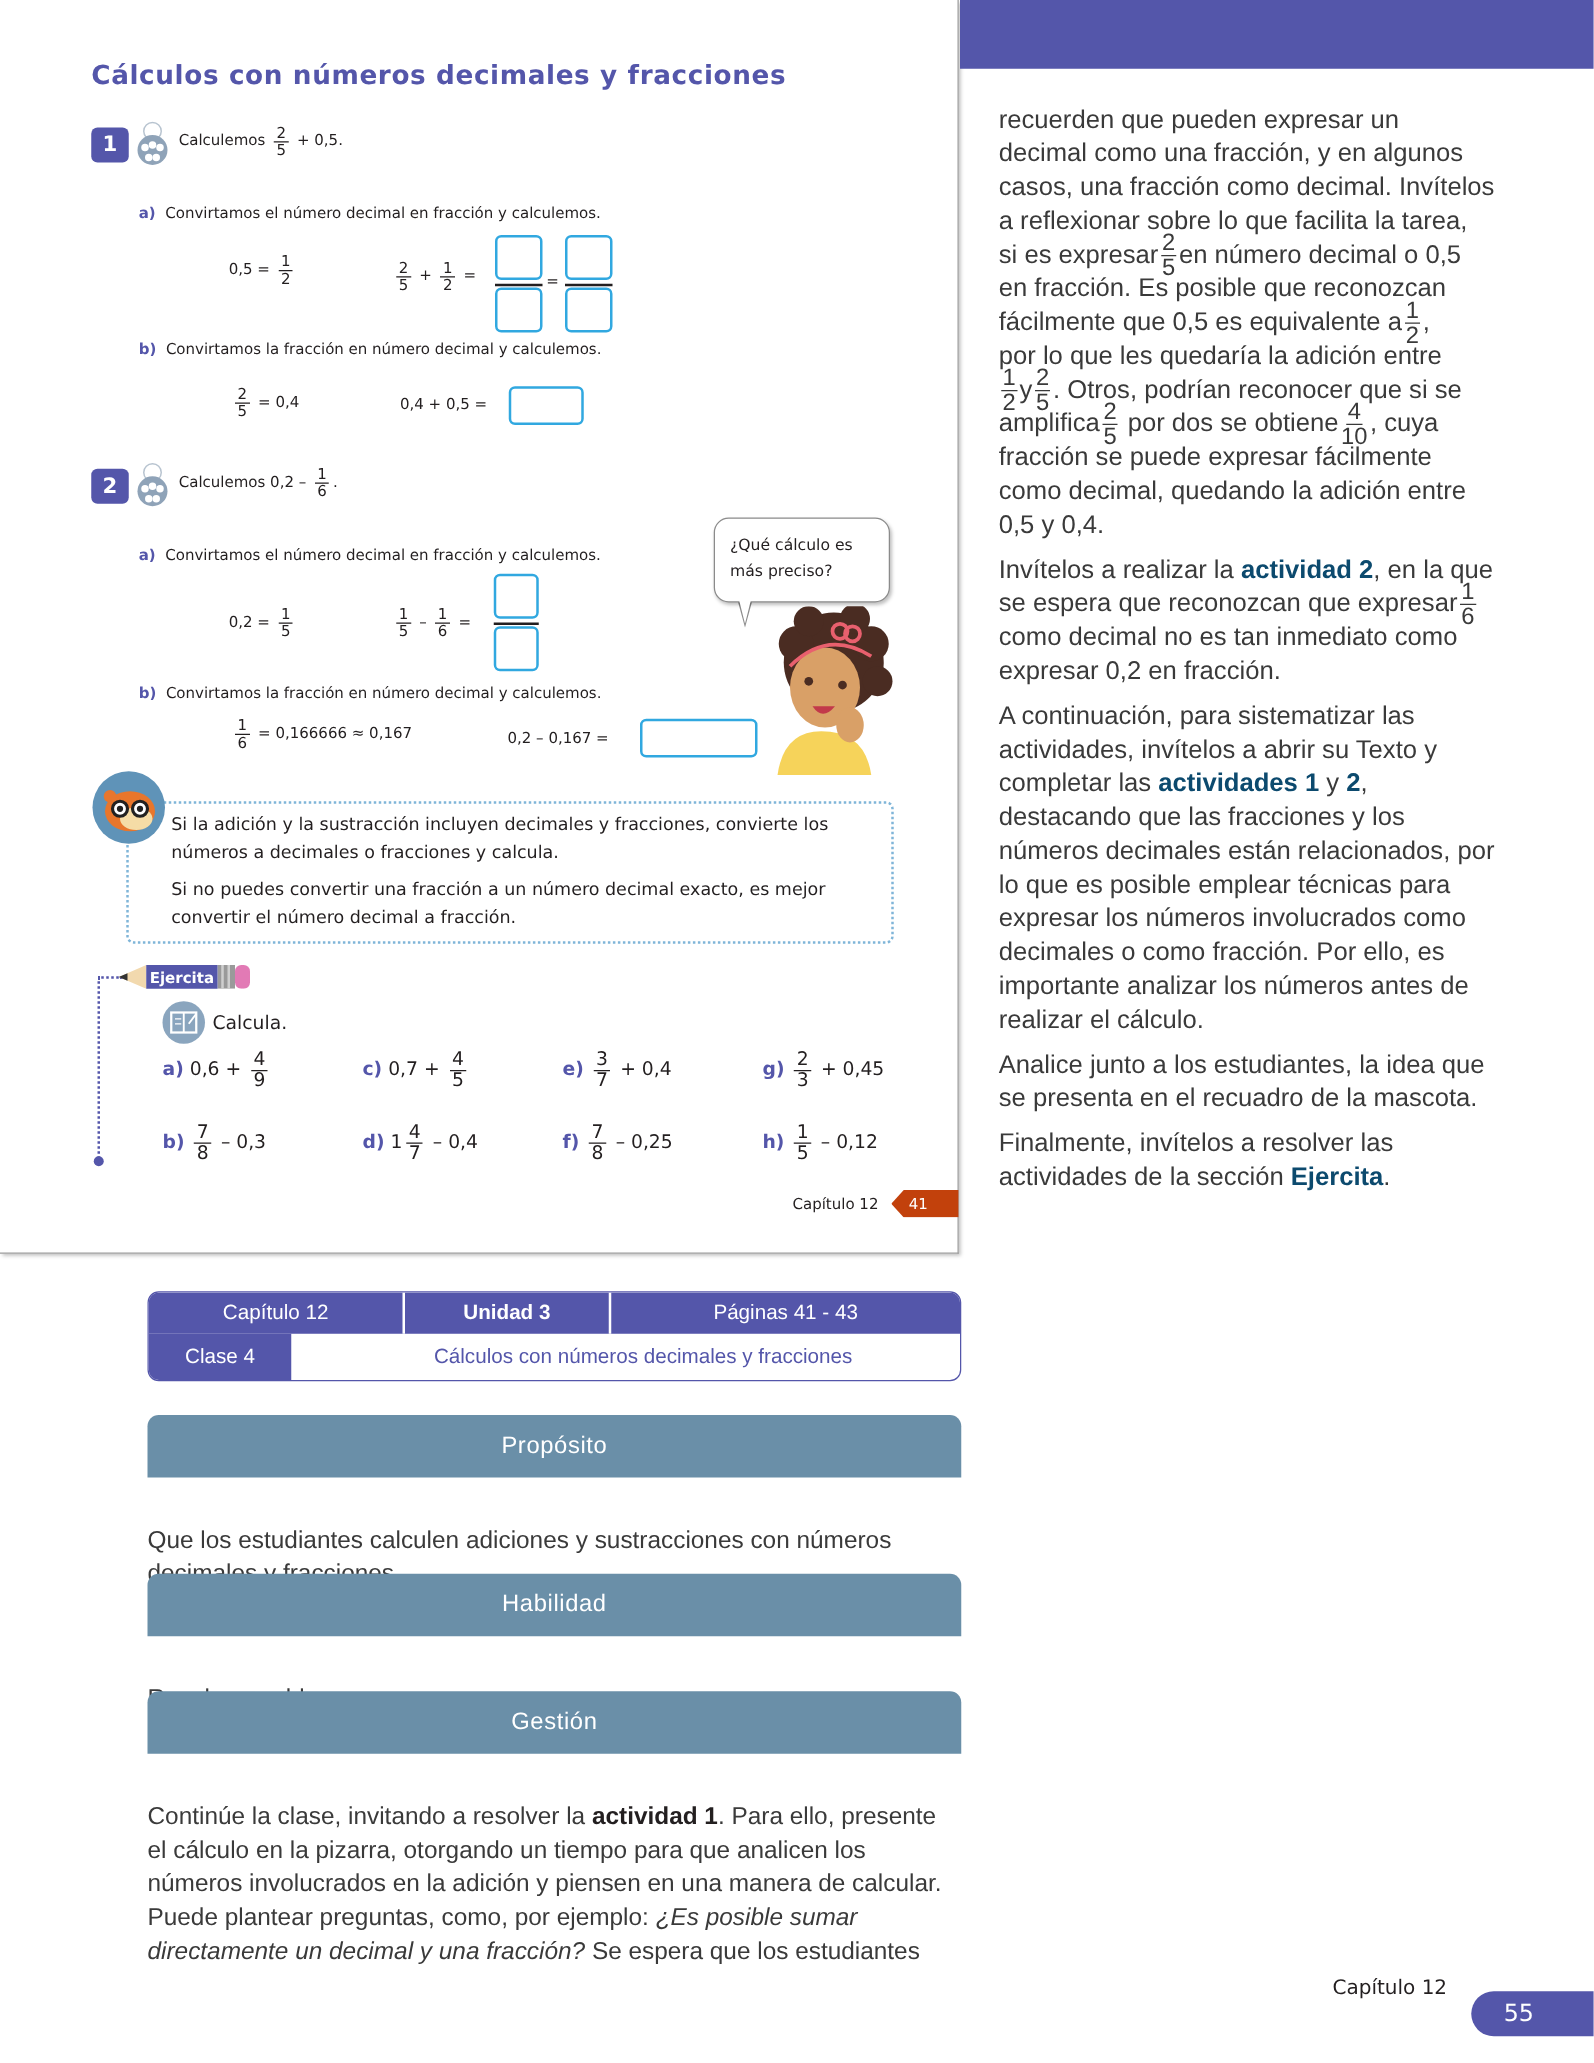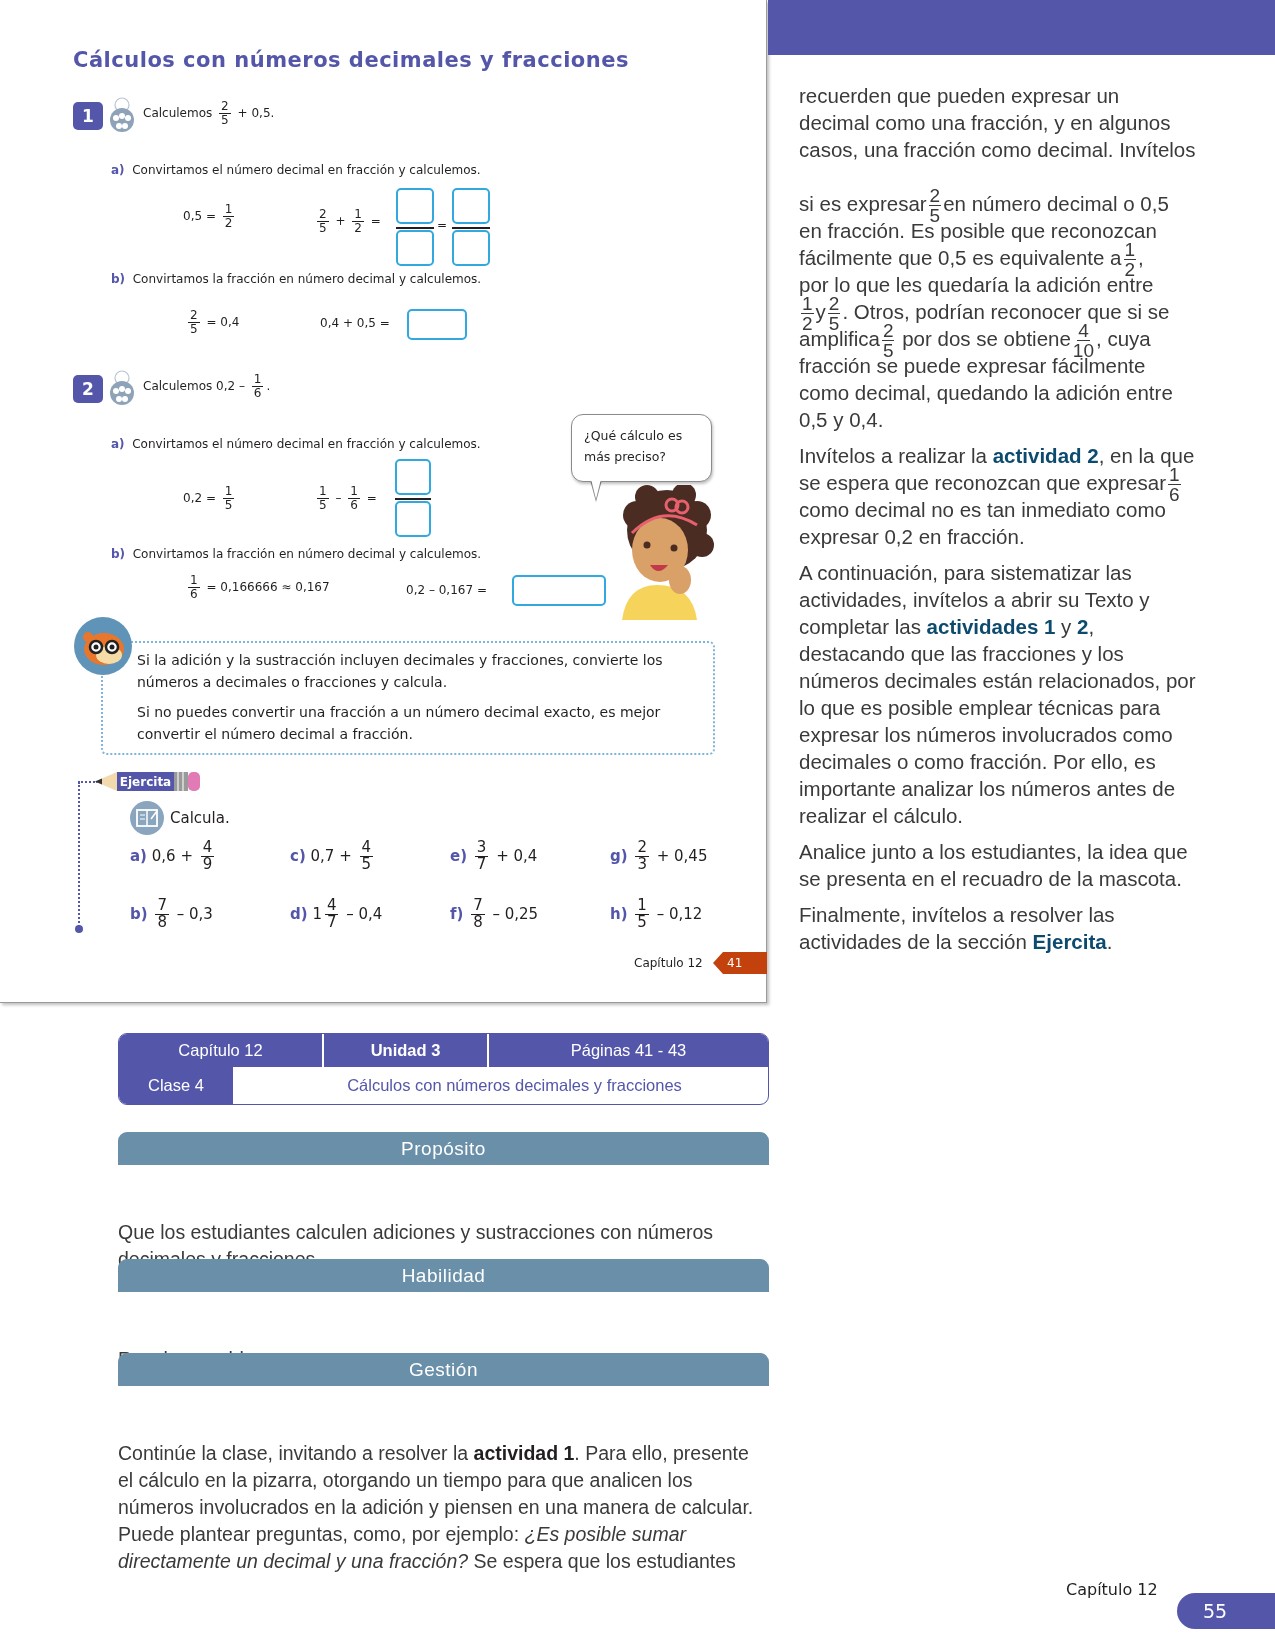--- a/index.html
+++ b/index.html
@@ -121,21 +121,21 @@
     font-family: "Liberation Sans", sans-serif; font-size: 16.5px;
   }
   .it-row1 { display: flex; height: 33px; background: #5456aa; color: #fff; }
   .it-row1 > div { display: flex; align-items: center; justify-content: center; border-right: 2px solid #fff; }
   .it-row1 > div:last-child { border-right: none; }
   .it-row2 { display: flex; height: 37px; gap: 28px; }
   .it-row2 .clase { width: 114px; background: #5456aa; color: #fff; display: flex; align-items: center; padding-left: 29px; }
   .it-row2 .tema { flex: 1; display: flex; align-items: center; justify-content: center; color: #5456aa; }
 
   .section-header {
-    position: absolute; left: 118px; width: 651px; height: 33px;
+    position: absolute; left: 118px; width: 651px; height: 50px;
     background: #6a8fa8; color: #fff; border-radius: 9px 9px 0 0;
     font-family: "Liberation Sans", sans-serif; font-size: 19px; letter-spacing: 0.5px;
     display: flex; align-items: center; justify-content: center;
   }
   .section-body {
     position: absolute; left: 118px; width: 651px;
     font-family: "Liberation Sans", sans-serif; font-size: 19.5px; line-height: 27px; color: #3a3a3a; margin-top: 44px;
   }
   .section-body b { color: #231f20; }
 
@@ -416,21 +416,21 @@
   <div class="page-num-tab">41</div>
 </div>
 
 <div class="top-band"></div>
 
 <div class="guide-col">
   <p>
     <span>recuerden que pueden expresar un</span><br>
     <span>decimal como una fracción, y en algunos</span><br>
     <span>casos, una fracción como decimal. Invítelos</span><br>
-    <br>
+    <span>a reflexionar sobre lo que facilita la tarea,</span><br>
     <span>si es expresar</span><span class="g-frac">
         <span class="n">2</span>
         <span>5</span>
       </span><span>en número decimal o 0,5</span><br>
     <span>en fracción. Es posible que reconozcan</span><br>
     <span>fácilmente que 0,5 es equivalente a</span><span class="g-frac">
         <span class="n">1</span>
         <span>2</span>
       </span><span>,</span><br>
     <span>por lo que les quedaría la adición entre</span><br>

